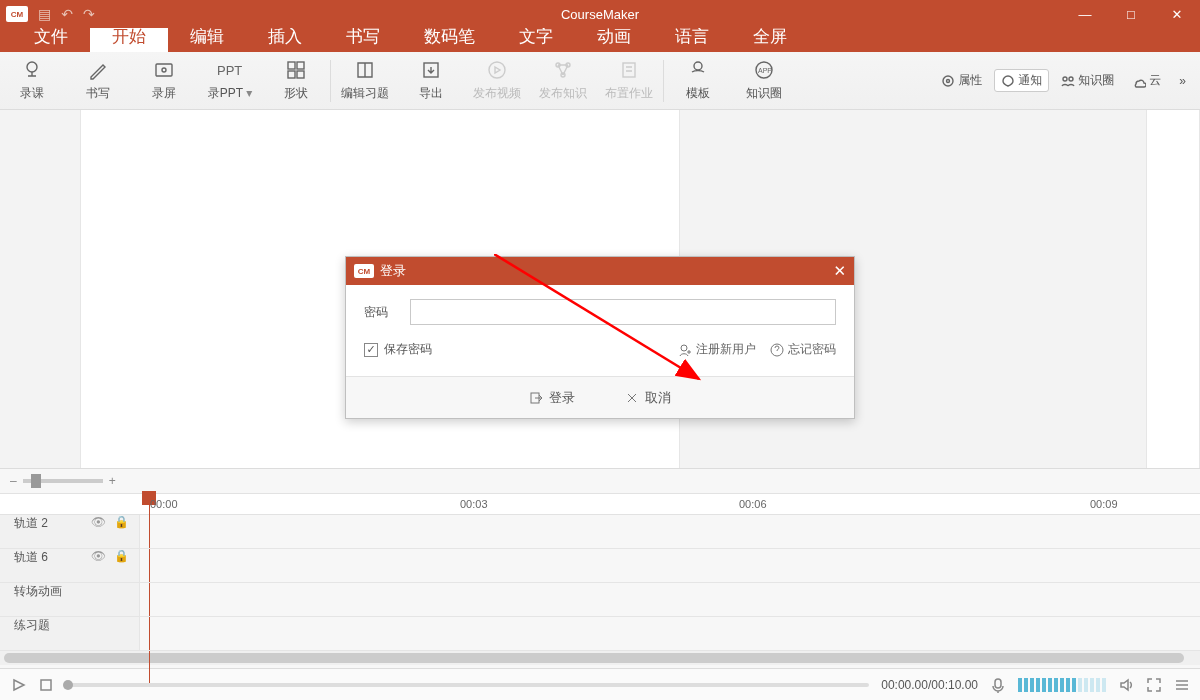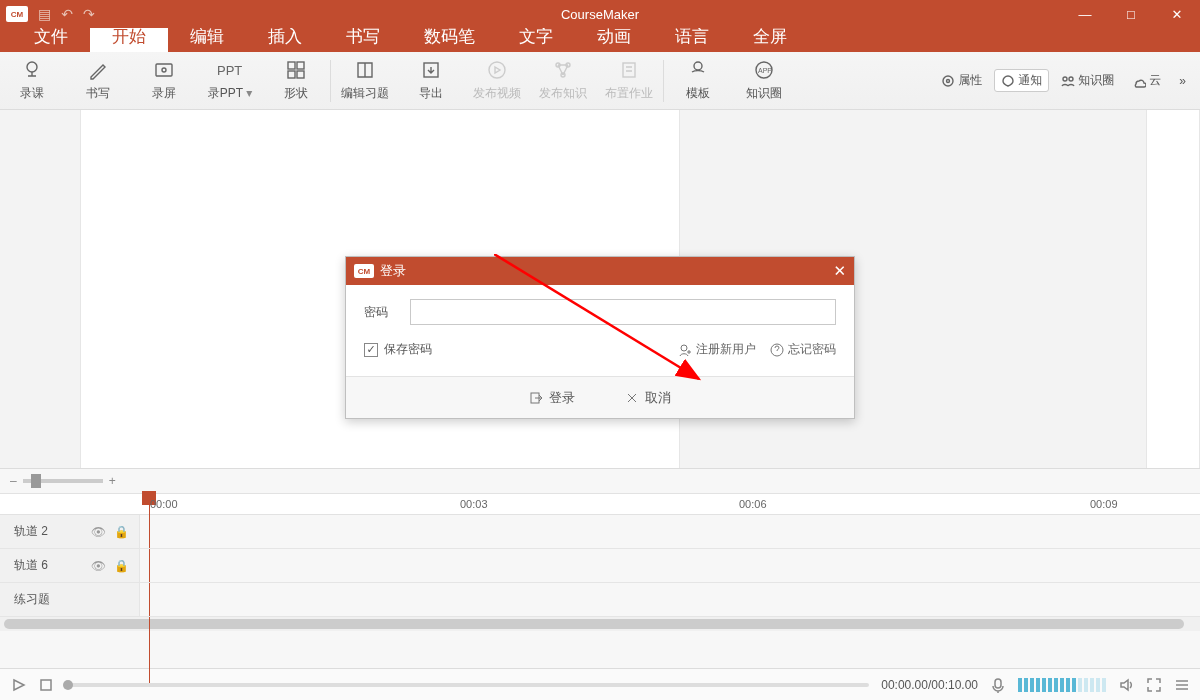--- a/index.html
+++ b/index.html
@@ -41,21 +41,21 @@
 .timeline { height:200px; background:#f7f7f7; border-top:1px solid #dcdcdc; display:flex; flex-direction:column;}
 .zoom-row { height:24px; display:flex; align-items:center; padding:0 10px; gap:6px; color:#888;}
 .zoom-row .slider-track { height:4px; background:#ccc; width:80px; position:relative;}
 .zoom-row .slider-thumb { width:10px; height:14px; background:#999; position:absolute; top:-5px; left:8px;}
 .ruler { height:22px; border-top:1px solid #e2e2e2; border-bottom:1px solid #e2e2e2; position:relative; background:#fff;}
 .ruler .playhead { position:absolute; top:-3px; width:14px; height:14px; background:#c14c2f;}
 .ruler .playhead::after{content:"";position:absolute;left:7px;top:14px;width:0;border-left:1px solid #c14c2f;height:180px;}
 .ruler .ticklabel{ position:absolute; top:4px; font-size:11px; color:#666;}
 .tracks { position:relative;}
 .track { height:34px; border-bottom:1px solid #e5e5e5; display:flex; align-items:center;}
-.track .head { width:140px; padding-left:14px; display:flex; align-items:center; gap:16px; color:#555; font-size:12px; height:100%; border-right:1px solid #e5e5e5; background:#f1f1f1;}
+.track .head { width:140px; padding-left:14px; display:flex; align-items:flex-start; gap:16px; color:#555; font-size:12px; height:100%; border-right:1px solid #e5e5e5; background:#f1f1f1;}
 .track .head .icons { margin-left:auto; margin-right:10px; display:flex; gap:8px; color:#999;}
 .track .body { flex:1; background:#eee;}
 .track.alt .body{ background:#f7f7f7;}
 .hscroll { height:14px; background:#f0f0f0; display:flex; align-items:center;}
 .hscroll .thumb{ height:10px; background:#ccc; border-radius:5px; width:1180px; margin:0 4px;}
 
 
 .statusbar { height:32px; border-top:1px solid #dcdcdc; display:flex; align-items:center; padding:0 10px; gap:12px; color:#777; background:#fafafa;}
 .statusbar svg{stroke:#888;fill:none;stroke-width:1.5;}
 .statusbar .progress{ flex:1; height:4px; background:#ddd; border-radius:2px; position:relative;}
@@ -279,20 +279,26 @@
     <div class="track alt">
       <div class="head">
           <span>轨道 6</span>
           <span class="icons">
             <span>👁</span>
             <span>🔒</span>
           </span>
         </div>
         <div class="body"></div>
     </div>
+    <div class="track">
+      <div class="head">
+          <span>转场动画</span>
+        </div>
+        <div class="body"></div>
+    </div>
     <div class="track alt">
       <div class="head">
           <span>练习题</span>
         </div>
         <div class="body"></div>
     </div>
   </div>
   <div class="hscroll">
       <div class="thumb"></div>
     </div>

